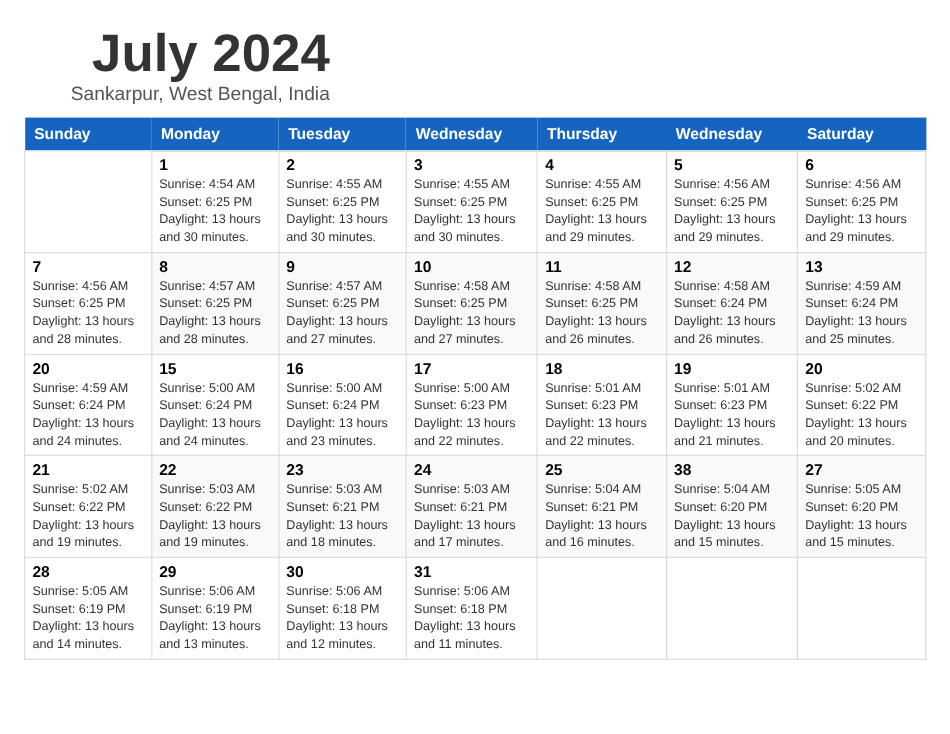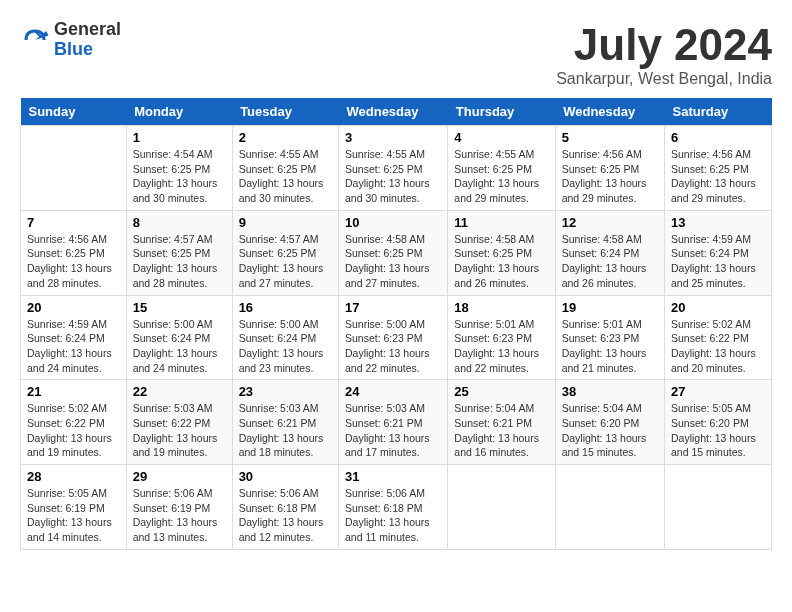--- a/index.html
+++ b/index.html
@@ -88,33 +88,20 @@
       background-color: #f9f9f9;
     }
     tbody tr td:first-child {
       background-color: #fff;
     }
   </style>
 </head>
 <body>
 
 <div class="header">
-  <div class="logo">
-    <svg class="logo-icon" viewBox="0 0 40 40" xmlns="http://www.w3.org/2000/svg">
-      <rect width="40" height="40" fill="white"></rect>
-      <path d="M8 20 Q8 8 20 8 Q32 8 32 20" fill="none" stroke="#1565c0" stroke-width="4"></path>
-      <path d="M20 8 L28 16" fill="none" stroke="#1565c0" stroke-width="3"></path>
-      <path d="M20 20 L35 8" fill="#2196f3"></path>
-      <polygon points="20,20 35,8 38,14" fill="#1565c0"></polygon>
-    </svg>
-    <div class="logo-text">
-      <span class="logo-general">General</span>
-      <span class="logo-blue">Blue</span>
-    </div>
-  </div>
   <div class="title-block">
     <div class="month-year">July 2024</div>
     <div class="location">Sankarpur, West Bengal, India</div>
   </div>
 </div>
 
 <table>
   <thead>
     <tr>
     <th>Sunday</th>

